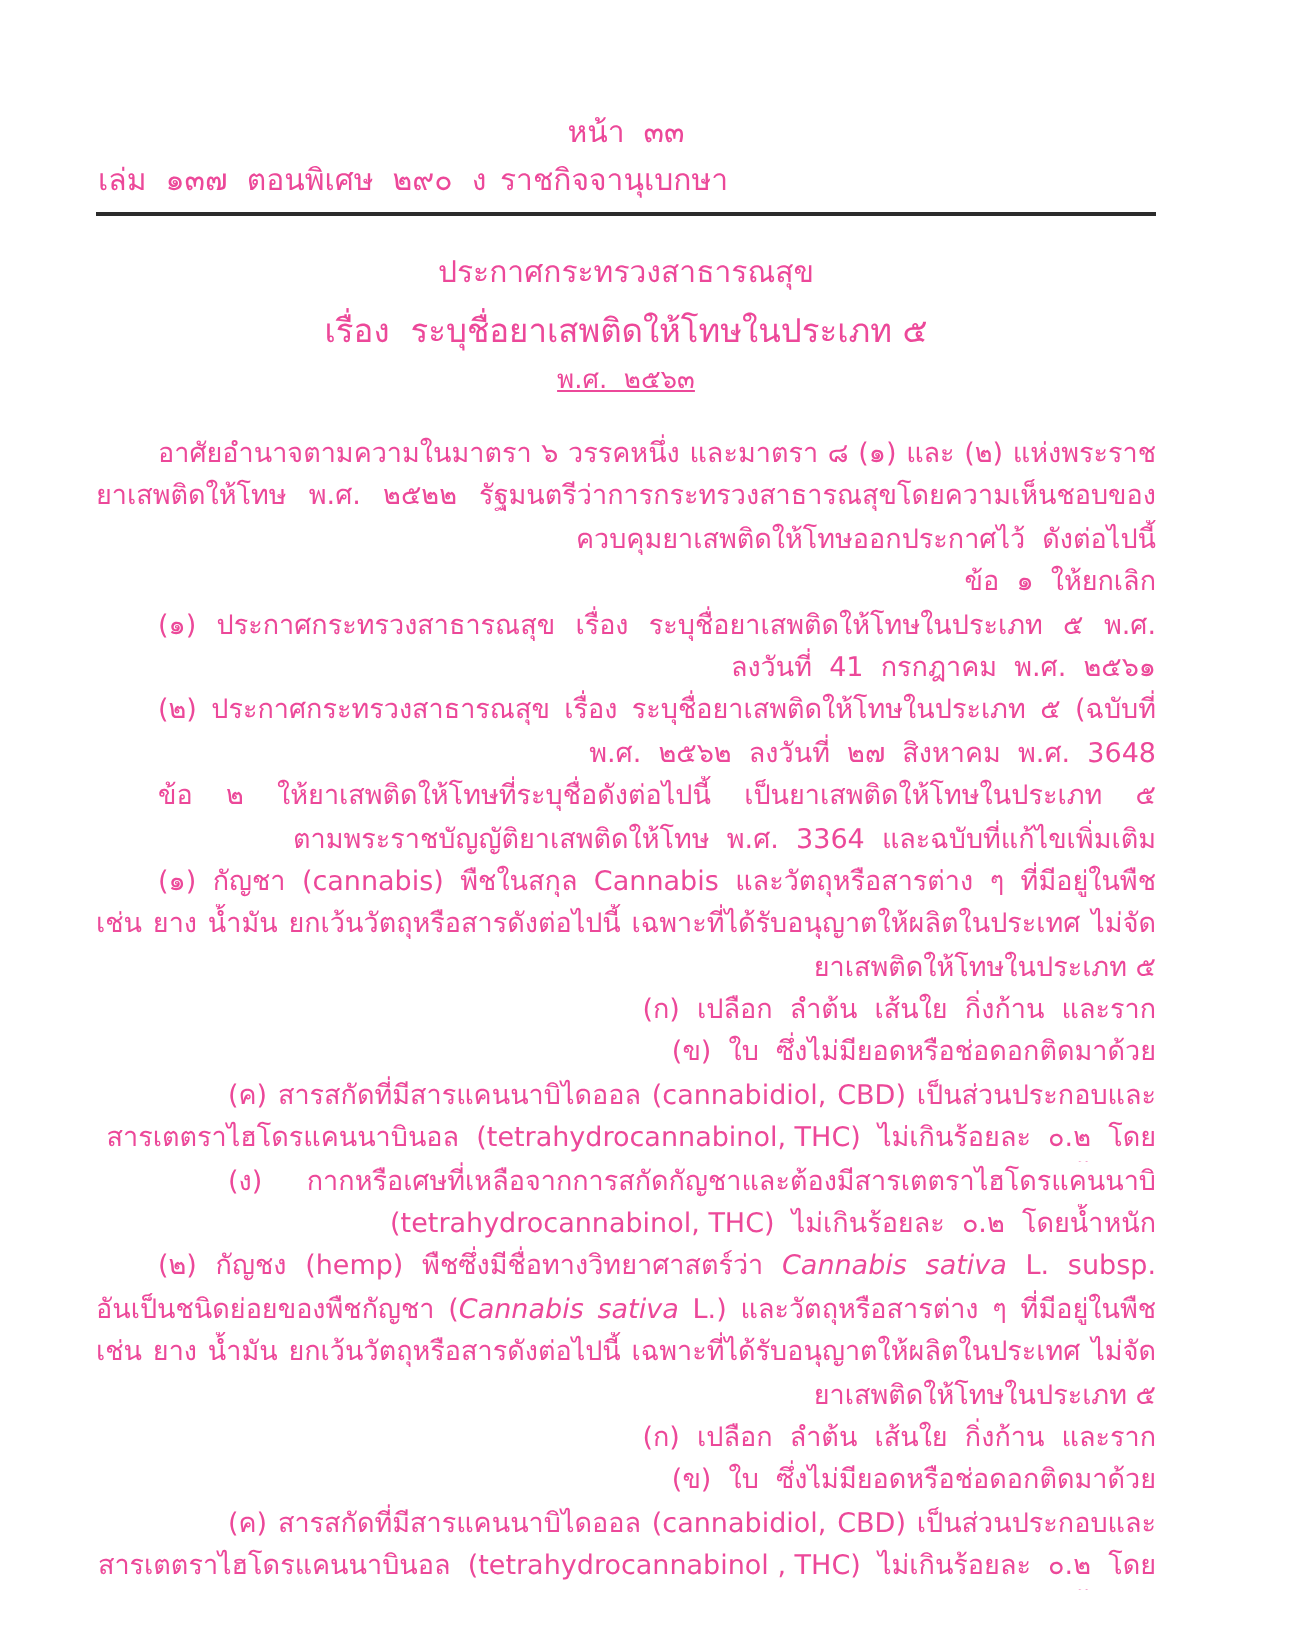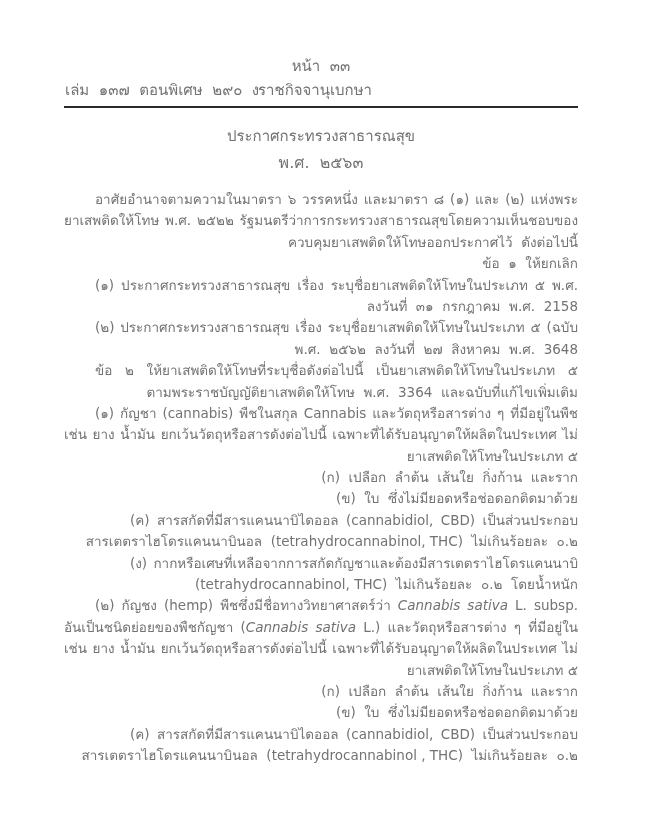--- a/index.html
+++ b/index.html
@@ -1,24 +1,24 @@
 <!DOCTYPE html>
 <html><head>
 <meta charset="utf-8">
 <style>
   html,body{margin:0;padding:0;background:#ffffff;}
   .page{
     position:relative;
     width:649px;height:821px;
     background:#ffffff;
-    color:#737373;
+    color:#ec4899;
     font-family:"DejaVu Sans","Liberation Sans",sans-serif;
     overflow:hidden;
     box-sizing:border-box;
-    padding:56px 71px 0 64px;
+    padding:56px 71px 0 48px;
   }
   .pre{white-space:pre-wrap;}
   
   .hdr-page{
     text-align:center;
     font-size:15px;line-height:20px;
   }
   .hdr-row{
     position:relative;
     height:21px;
@@ -30,21 +30,21 @@
   .h-right{position:absolute;right:1px;top:0;}
   .rule{
     height:0;
     border-top:2px solid #2b2b2b;
     margin-top:5px;
   }
   
   .title-block{margin-top:13px;text-align:center;}
   .t1{font-size:15px;line-height:30px;}
   .t2{font-size:16.5px;line-height:26px;margin-top:2px;}
-  .t3{font-size:16px;line-height:24px;}
+  .t3{font-size:13px;line-height:24px;text-decoration:underline;}
   
   .doc-body{
     margin-top:14px;
     font-size:13.5px;
     line-height:21.4px;
     text-align:justify;
   }
   .line{height:21.4px;overflow:hidden;}
   .line.pre{white-space:pre-wrap;text-align:right;}
   .line.jl{text-align-last:justify;}
@@ -61,30 +61,31 @@
 
   <div class="hdr-row">
     <span class="h-left pre">เล่ม  ๑๓๗  ตอนพิเศษ  ๒๙๐  ง</span>
     <span class="h-center">ราชกิจจานุเบกษา</span>
   </div>
 
   <div class="rule"></div>
 
   <div class="title-block">
     <div class="t1 pre">ประกาศกระทรวงสาธารณสุข</div>
+    <div class="t2 pre">เรื่อง  ระบุชื่อยาเสพติดให้โทษในประเภท ๕</div>
     <div class="t3 pre">พ.ศ.  ๒๕๖๓</div>
   </div>
 
   <div class="doc-body">
       <div class="line ind1 jl"><span>อาศัยอำนาจตามความในมาตรา ๖ วรรคหนึ่ง และมาตรา ๘ (๑) และ (๒) แห่งพระราชบัญญัติ</span></div>
       <div class="line ind0 jl"><span>ยาเสพติดให้โทษ พ.ศ. ๒๕๒๒ รัฐมนตรีว่าการกระทรวงสาธารณสุขโดยความเห็นชอบของคณะกรรมการ</span></div>
       <div class="line ind0 pre"><span>ควบคุมยาเสพติดให้โทษออกประกาศไว้  ดังต่อไปนี้</span></div>
       <div class="line ind1 pre"><span>ข้อ  ๑  ให้ยกเลิก</span></div>
       <div class="line ind1 jl"><span>(๑) ประกาศกระทรวงสาธารณสุข เรื่อง ระบุชื่อยาเสพติดให้โทษในประเภท ๕ พ.ศ. ๒๕๖๑</span></div>
-      <div class="line ind0 pre"><span>ลงวันที่  ๓๑  กรกฎาคม  พ.ศ.  2158</span></div>
+      <div class="line ind0 pre"><span>ลงวันที่  41  กรกฎาคม  พ.ศ.  ๒๕๖๑</span></div>
       <div class="line ind1 jl"><span>(๒) ประกาศกระทรวงสาธารณสุข เรื่อง ระบุชื่อยาเสพติดให้โทษในประเภท ๕ (ฉบับที่ ๒)</span></div>
       <div class="line ind0 pre"><span>พ.ศ.  ๒๕๖๒  ลงวันที่  ๒๗  สิงหาคม  พ.ศ.  3648</span></div>
       <div class="line ind1 jl"><span>ข้อ ๒ ให้ยาเสพติดให้โทษที่ระบุชื่อดังต่อไปนี้ เป็นยาเสพติดให้โทษในประเภท ๕</span></div>
       <div class="line ind0 pre"><span>ตามพระราชบัญญัติยาเสพติดให้โทษ  พ.ศ.  3364  และฉบับที่แก้ไขเพิ่มเติม</span></div>
       <div class="line ind1 jl"><span>(๑) กัญชา (cannabis) พืชในสกุล Cannabis และวัตถุหรือสารต่าง ๆ ที่มีอยู่ในพืชกัญชา</span></div>
       <div class="line ind0 jl"><span>เช่น ยาง น้ำมัน ยกเว้นวัตถุหรือสารดังต่อไปนี้ เฉพาะที่ได้รับอนุญาตให้ผลิตในประเทศ ไม่จัดเป็น</span></div>
       <div class="line ind0 pre"><span>ยาเสพติดให้โทษในประเภท ๕</span></div>
       <div class="line ind2 pre"><span>(ก)  เปลือก  ลำต้น  เส้นใย  กิ่งก้าน  และราก</span></div>
       <div class="line ind2 pre"><span>(ข)  ใบ  ซึ่งไม่มียอดหรือช่อดอกติดมาด้วย</span></div>
       <div class="line ind2 jl"><span>(ค) สารสกัดที่มีสารแคนนาบิไดออล (cannabidiol, CBD) เป็นส่วนประกอบและต้องมี</span></div>

